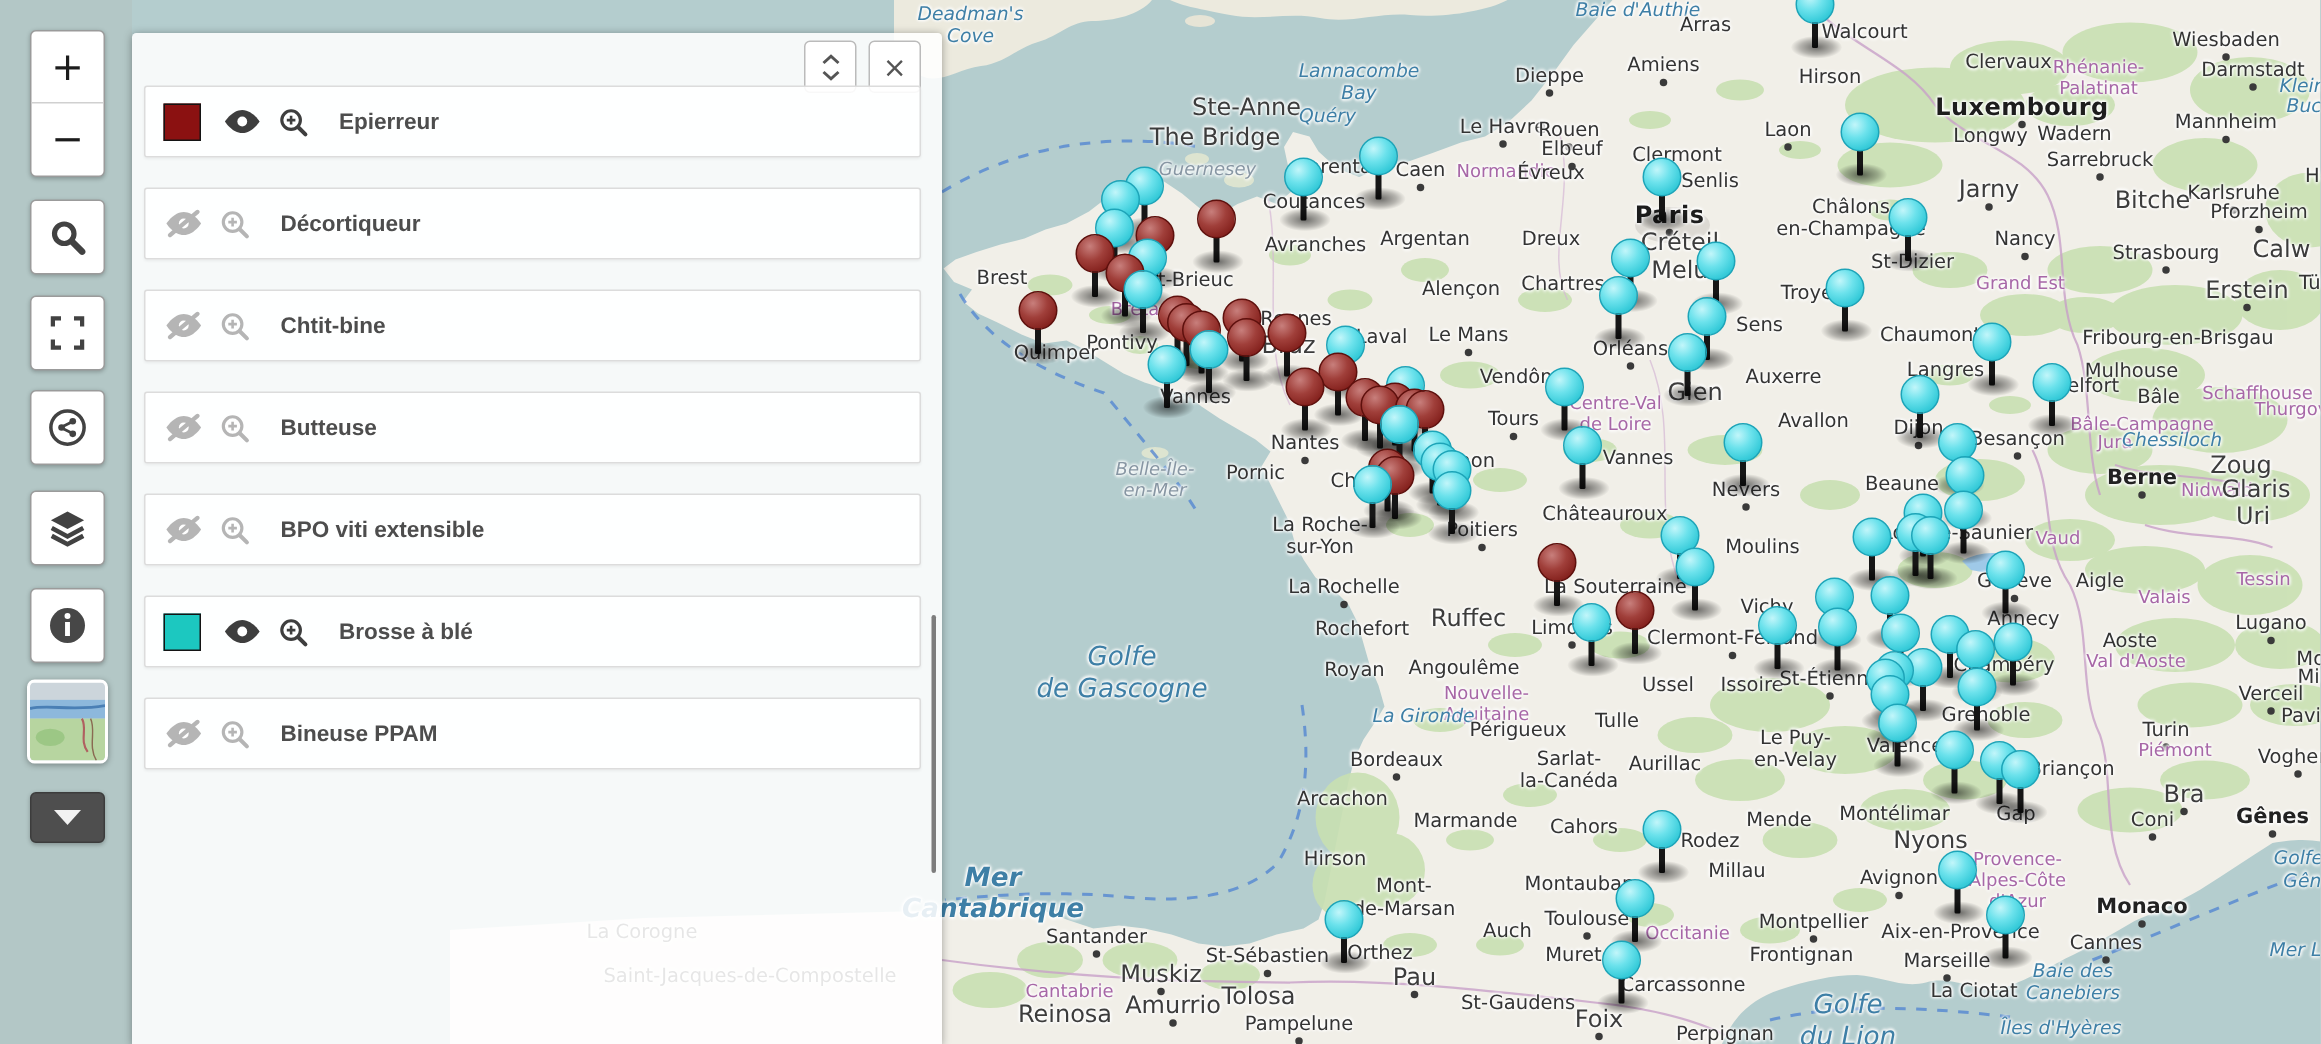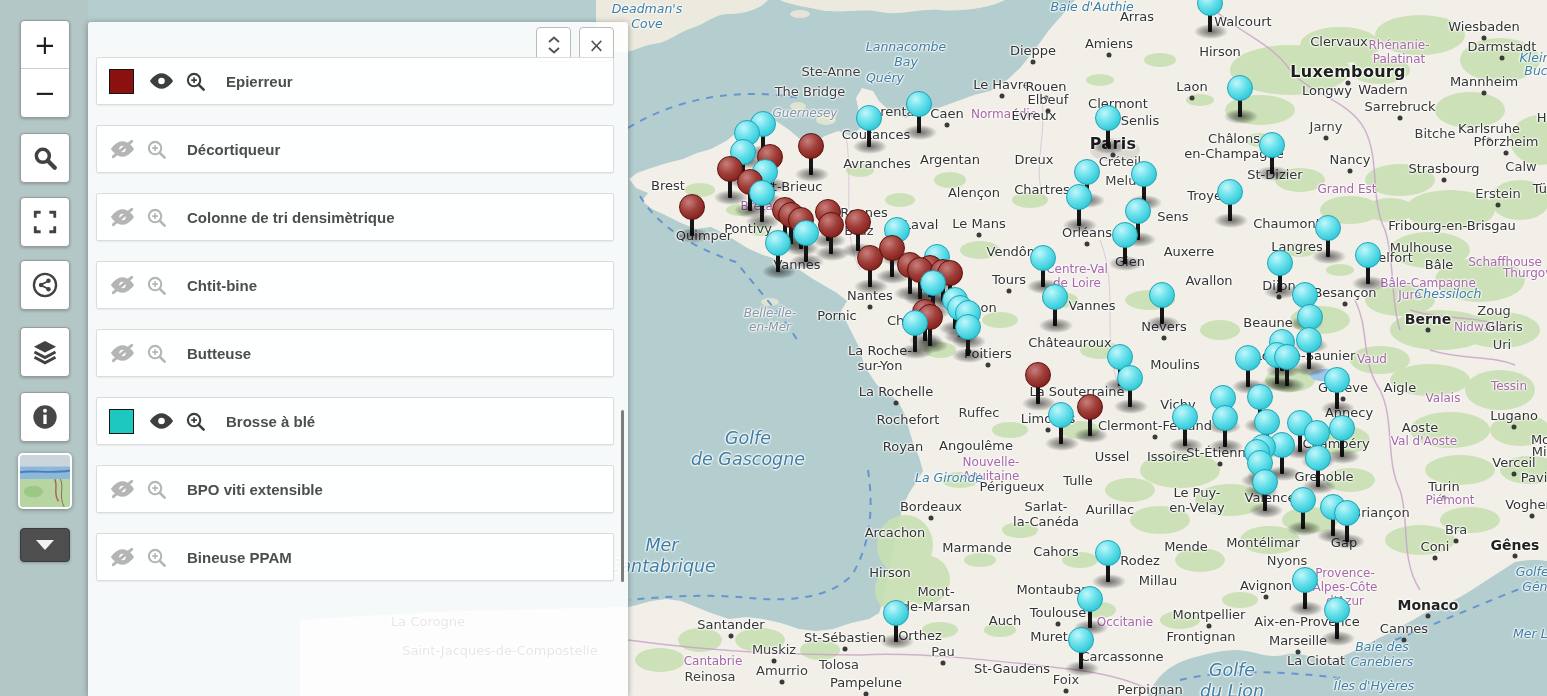--- a/index.html
+++ b/index.html
@@ -7,21 +7,21 @@
        font-family:"Liberation Sans",sans-serif;background:#b4cdce;}
   .stage{position:absolute;inset:0;}
 
   
   .map{position:absolute;inset:0;background:#b4cdce;overflow:hidden;}
   .map svg.terrain{position:absolute;left:0;top:0;}
   .ml{position:absolute;transform:translate(-50%,-50%);
       font:13px "DejaVu Sans",sans-serif;color:#333;white-space:pre;text-align:center;line-height:1.18;
       text-shadow:0 1px 2px rgba(255,255,255,.95),0 -1px 2px rgba(255,255,255,.95),
                   1px 0 2px rgba(255,255,255,.95),-1px 0 2px rgba(255,255,255,.95);}
-  .ml.s{font-size:13px;color:#3c3c3c;}
+  .ml.s{font-size:16px;color:#3c3c3c;}
   .ml.b{font-weight:bold;font-size:14px;color:#222;}
   .ml.B{font-weight:bold;font-size:16px;color:#1d1d1d;letter-spacing:.3px;}
   .ml.r{color:#a767a7;font-size:12px;}
   .ml.w{color:#3e7fa6;font-style:italic;font-size:12.5px;}
   .ml.W{color:#3e7fa6;font-style:italic;font-size:17.5px;}
   .ml.i{color:#8796a3;font-style:italic;font-size:12px;}
   .mdot{position:absolute;width:5px;height:5px;border-radius:50%;background:#3a3a3a;
         transform:translate(-50%,-50%);}
 
   .pin{position:absolute;width:0;height:0;}
@@ -464,21 +464,21 @@
         <i class="mdot" style="left: 782px; top: 682px;"></i>
         <span class="ml c" style="left: 866px; top: 683px;">Pampelune</span>
         <i class="mdot" style="left: 866px; top: 694px;"></i>
         <span class="ml c" style="left: 1012px; top: 669px;">St-Gaudens</span>
         <span class="ml s" style="left: 1066px; top: 680px;">Foix</span>
         <i class="mdot" style="left: 1066px; top: 691px;"></i>
         <span class="ml W" style="left: 1232px; top: 681px;">Golfe
 du Lion</span>
         <span class="ml c" style="left: 1150px; top: 690px;">Perpignan</span>
         <span class="ml w" style="left: 1374px; top: 686px;">Îles d'Hyères</span>
-        <span class="ml W" style="left: 662px; top: 556px;">Mer
+        <span class="ml W" style="left: 662px; top: 596px; font-weight: bold;">Mer
 Cantabrique</span>
         <span class="ml W" style="left: 748px; top: 449px;">Golfe
 de Gascogne</span>
         <span class="ml c" style="left: 428px; top: 622px;">La Corogne</span>
         <span class="ml c" style="left: 500px; top: 651px;">Saint-Jacques-de-Compostelle</span>
       </div>
     <div id="pins">
         <div class="pin c" style="left: 1210px; top: 3px;">
           <i class="stem"></i>
           <i class="shade"></i>
@@ -1039,57 +1039,57 @@
             </svg>
           </button>
           <button class="iconbtn">
             <svg class="ic-mag" width="21" height="21" viewBox="0 0 22 22">
               <circle cx="9.5" cy="9.5" r="6.5" stroke-width="2.2"></circle>
               <line x1="14.5" y1="14.5" x2="19.5" y2="19.5" stroke-width="2.8" stroke-linecap="round"></line>
               <line x1="6.5" y1="9.5" x2="12.5" y2="9.5" stroke-width="1.8"></line>
               <line x1="9.5" y1="6.5" x2="9.5" y2="12.5" stroke-width="1.8"></line>
             </svg>
           </button>
-          <span class="lbl">Colonne de tri densimètrique</span>
+          <span class="lbl">Chtit-bine</span>
         </div>
         <div class="card off">
           <button class="iconbtn">
             <svg class="ic-eye" width="27" height="20" viewBox="0 0 28 20">
               <path d="M14 2C7 2 2 10 2 10s5 8 12 8 12-8 12-8-5-8-12-8z"></path>
               <circle cx="14" cy="10" r="3.4"></circle>
               <line x1="4.5" y1="18" x2="23.5" y2="2" stroke-width="3" stroke-linecap="round"></line>
             </svg>
           </button>
           <button class="iconbtn">
             <svg class="ic-mag" width="21" height="21" viewBox="0 0 22 22">
               <circle cx="9.5" cy="9.5" r="6.5" stroke-width="2.2"></circle>
               <line x1="14.5" y1="14.5" x2="19.5" y2="19.5" stroke-width="2.8" stroke-linecap="round"></line>
               <line x1="6.5" y1="9.5" x2="12.5" y2="9.5" stroke-width="1.8"></line>
               <line x1="9.5" y1="6.5" x2="9.5" y2="12.5" stroke-width="1.8"></line>
             </svg>
           </button>
-          <span class="lbl">Chtit-bine</span>
+          <span class="lbl">Butteuse</span>
         </div>
         <div class="card off">
           <button class="iconbtn">
             <svg class="ic-eye" width="27" height="20" viewBox="0 0 28 20">
               <path d="M14 2C7 2 2 10 2 10s5 8 12 8 12-8 12-8-5-8-12-8z"></path>
               <circle cx="14" cy="10" r="3.4"></circle>
               <line x1="4.5" y1="18" x2="23.5" y2="2" stroke-width="3" stroke-linecap="round"></line>
             </svg>
           </button>
           <button class="iconbtn">
             <svg class="ic-mag" width="21" height="21" viewBox="0 0 22 22">
               <circle cx="9.5" cy="9.5" r="6.5" stroke-width="2.2"></circle>
               <line x1="14.5" y1="14.5" x2="19.5" y2="19.5" stroke-width="2.8" stroke-linecap="round"></line>
               <line x1="6.5" y1="9.5" x2="12.5" y2="9.5" stroke-width="1.8"></line>
               <line x1="9.5" y1="6.5" x2="9.5" y2="12.5" stroke-width="1.8"></line>
             </svg>
           </button>
-          <span class="lbl">Butteuse</span>
+          <span class="lbl">BPO viti extensible</span>
         </div>
         <div class="card on">
           <span class="swatch" style="background:#1cc8c0"></span>
           <button class="iconbtn">
             <svg class="ic-eye" width="27" height="20" viewBox="0 0 28 20">
               <path d="M14 2C7 2 2 10 2 10s5 8 12 8 12-8 12-8-5-8-12-8z"></path>
               <circle cx="14" cy="10" r="3.4"></circle>
             </svg>
           </button>
           <button class="iconbtn">
@@ -1111,37 +1111,19 @@
             </svg>
           </button>
           <button class="iconbtn">
             <svg class="ic-mag" width="21" height="21" viewBox="0 0 22 22">
               <circle cx="9.5" cy="9.5" r="6.5" stroke-width="2.2"></circle>
               <line x1="14.5" y1="14.5" x2="19.5" y2="19.5" stroke-width="2.8" stroke-linecap="round"></line>
               <line x1="6.5" y1="9.5" x2="12.5" y2="9.5" stroke-width="1.8"></line>
               <line x1="9.5" y1="6.5" x2="9.5" y2="12.5" stroke-width="1.8"></line>
             </svg>
           </button>
-          <span class="lbl">BPO viti extensible</span>
-        </div>
-        <div class="card off">
-          <button class="iconbtn">
-            <svg class="ic-eye" width="27" height="20" viewBox="0 0 28 20">
-              <path d="M14 2C7 2 2 10 2 10s5 8 12 8 12-8 12-8-5-8-12-8z"></path>
-              <circle cx="14" cy="10" r="3.4"></circle>
-              <line x1="4.5" y1="18" x2="23.5" y2="2" stroke-width="3" stroke-linecap="round"></line>
-            </svg>
-          </button>
-          <button class="iconbtn">
-            <svg class="ic-mag" width="21" height="21" viewBox="0 0 22 22">
-              <circle cx="9.5" cy="9.5" r="6.5" stroke-width="2.2"></circle>
-              <line x1="14.5" y1="14.5" x2="19.5" y2="19.5" stroke-width="2.8" stroke-linecap="round"></line>
-              <line x1="6.5" y1="9.5" x2="12.5" y2="9.5" stroke-width="1.8"></line>
-              <line x1="9.5" y1="6.5" x2="9.5" y2="12.5" stroke-width="1.8"></line>
-            </svg>
-          </button>
           <span class="lbl">Bineuse PPAM</span>
         </div>
       </div>
     <div class="scroll-thumb"></div>
   </div>
 
 </div>
 
 </body></html>

